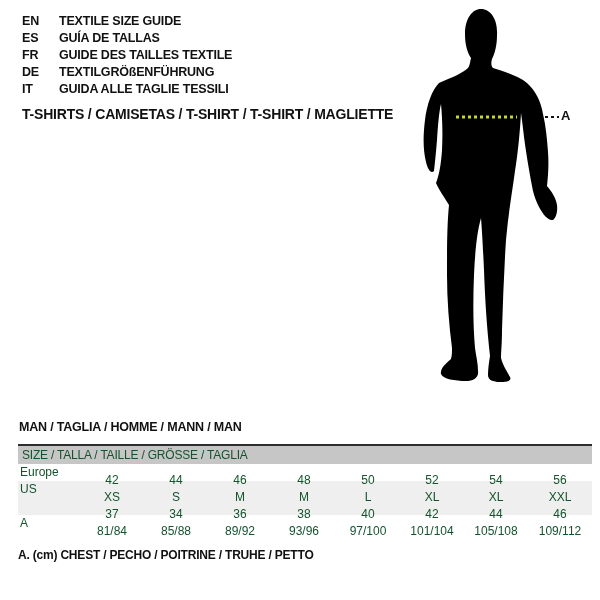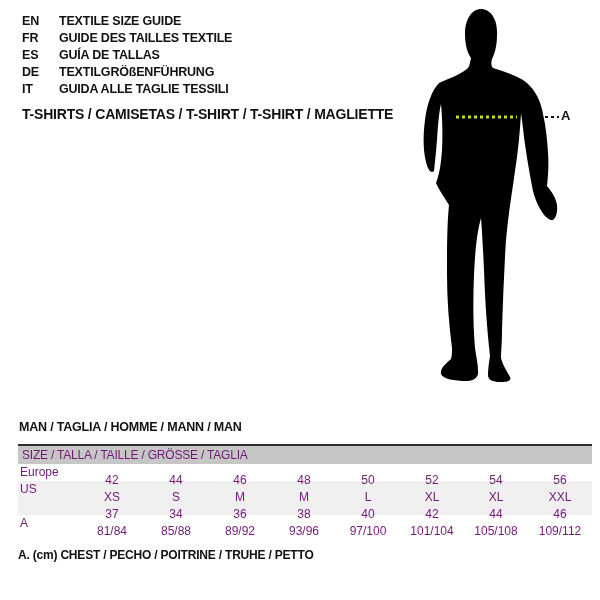--- a/index.html
+++ b/index.html
@@ -21,21 +21,21 @@
   .figure-wrap { position:absolute; left:395px; top:0; width:205px; height:400px; }
   .measure-label { position:absolute; left:561px; top:108px; font-size:13px;
                    font-weight:bold; color:#111; }
 
   
   .section-title { position:absolute; left:19px; top:420px; font-size:12.5px;
                    font-weight:bold; letter-spacing:-0.2px; }
 
   
   .size-table { position:absolute; left:18px; top:444px; width:574px;
-                border-top:2px solid #2e2e2e; font-size:12px; color:#701a75; }
+                border-top:2px solid #2e2e2e; font-size:12px; color:#14532d; }
   .size-table-header { background:#c6c6c6; height:18px; line-height:18px;
                        padding-left:4px; letter-spacing:-0.2px; }
   .size-row { display:flex; height:17px; line-height:17px; }
   .size-row.shaded { background:#efefef; }
   .row-label { width:62px; padding-left:2px; }
   .row-cell { flex:1 1 0; text-align:center;margin-top:8px; }
 
   
   .footnote { position:absolute; left:18px; top:548px; font-size:12px;
               font-weight:bold; letter-spacing:-0.2px; }
@@ -44,26 +44,26 @@
 <body>
 
 <div class="stage">
 
   <div class="lang-list">
       <div class="lang-row">
         <span class="lang-code">EN</span>
         <span>TEXTILE SIZE GUIDE</span>
       </div>
       <div class="lang-row">
+        <span class="lang-code">ES</span>
+        <span>GUÍA DE TALLAS</span>
+      </div>
+      <div class="lang-row">
         <span class="lang-code">FR</span>
         <span>GUIDE DES TAILLES TEXTILE</span>
-      </div>
-      <div class="lang-row">
-        <span class="lang-code">ES</span>
-        <span>GUÍA DE TALLAS</span>
       </div>
       <div class="lang-row">
         <span class="lang-code">DE</span>
         <span>TEXTILGRÖßENFÜHRUNG</span>
       </div>
       <div class="lang-row">
         <span class="lang-code">IT</span>
         <span>GUIDA ALLE TAGLIE TESSILI</span>
       </div>
     </div>

